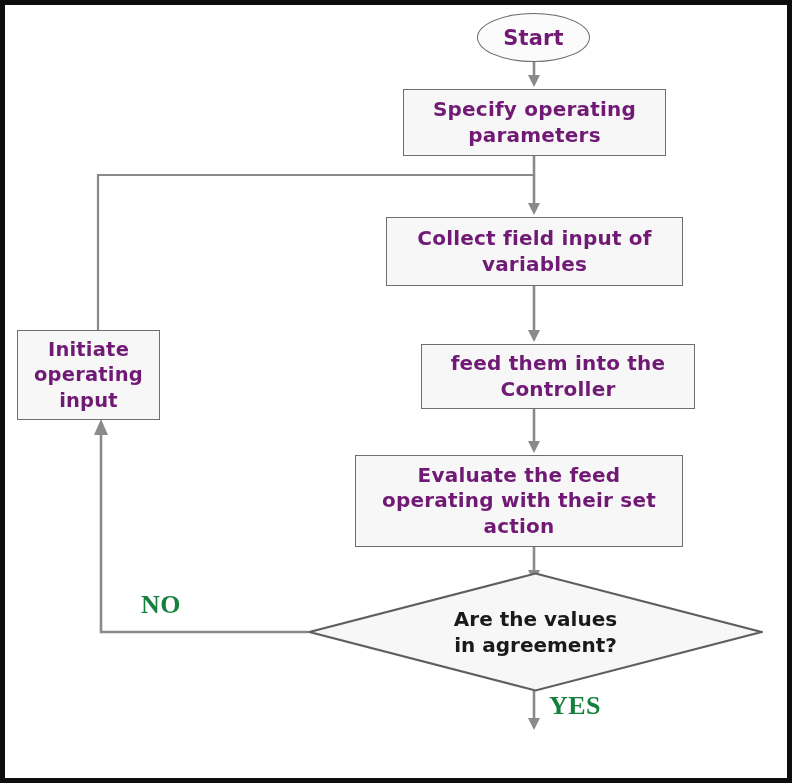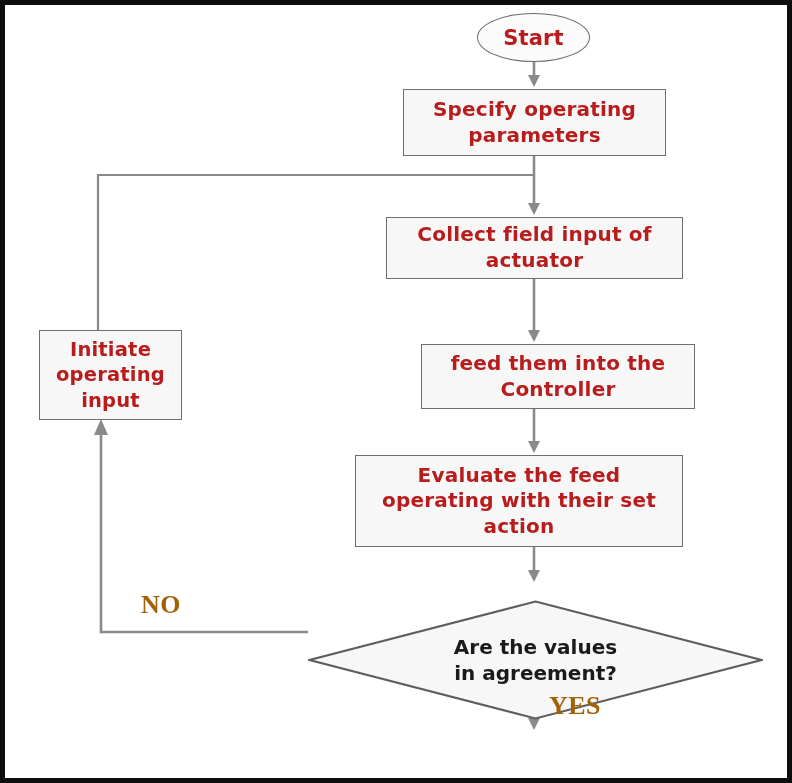--- a/index.html
+++ b/index.html
@@ -25,21 +25,21 @@
     width: 792px;
     height: 783px;
   }
   .node {
     position: absolute;
     box-sizing: border-box;
     display: flex;
     align-items: center;
     justify-content: center;
     text-align: center;
-    color: #b91c1c;
+    color: #701a75;
     font-weight: bold;
     letter-spacing: 0.2px;
   }
   .terminator {
     background: #fbfbfb;
     border: 1.6px solid #6b6b6b;
     border-radius: 50%;
     font-size: 21px;
   }
   .process {
@@ -70,21 +70,21 @@
     font-weight: bold;
     line-height: 1.3;
     color: #1a1a1a;
     pointer-events: none;
   }
   .edge-label {
     position: absolute;
     font-family: "Liberation Serif", "DejaVu Serif", serif;
     font-weight: bold;
     font-size: 26px;
-    color: #a16207;
+    color: #15803d;
     letter-spacing: 0.5px;
   }
   .lines {
     position: absolute;
     left: 0;
     top: 0;
     pointer-events: none;
   }
 </style>
 </head>
@@ -137,55 +137,55 @@
     <span>Start</span>
   </div>
 
   <div class="node process" style="left:398px; top:84px; width:263px; height:67px;">
     <div>
       <span>Specify operating</span><br>
       <span>parameters</span>
     </div>
   </div>
 
-  <div class="node process" style="left:381px; top:212px; width:297px; height:62px;">
+  <div class="node process" style="left:381px; top:212px; width:297px; height:69px;">
     <div>
       <span>Collect field input of</span><br>
-      <span>actuator</span>
+      <span>variables</span>
     </div>
   </div>
 
   <div class="node process" style="left:416px; top:339px; width:274px; height:65px;">
     <div>
       <span>feed them into the</span><br>
       <span>Controller</span>
     </div>
   </div>
 
   <div class="node process" style="left:350px; top:450px; width:328px; height:92px;">
     <div>
       <span>Evaluate the feed</span><br>
       <span>operating with their set</span><br>
       <span>action</span>
     </div>
   </div>
 
-  <div class="decision-wrap" style="left:303px; top:595px; width:455px; height:120px;">
+  <div class="decision-wrap" style="left:303px; top:567px; width:455px; height:120px;">
     <svg width="455" height="120" viewBox="0 0 455 120">
       <polygon points="227.5,1.5 453.5,60 227.5,118.5 1.5,60" fill="#f7f7f7" stroke="#5e5e5e" stroke-width="2"></polygon>
     </svg>
     <div class="decision-label">
       <div>
         <span>Are the values</span><br>
         <span>in agreement?</span>
       </div>
     </div>
   </div>
 
-  <div class="node process process-narrow" style="left:34px; top:325px; width:143px; height:90px;">
+  <div class="node process process-narrow" style="left:12px; top:325px; width:143px; height:90px;">
     <div>
       <span>Initiate</span><br>
       <span>operating</span><br>
       <span>input</span>
     </div>
   </div>
 
 
   <div class="edge-label" style="left:136px; top:585px;">NO</div>
 

